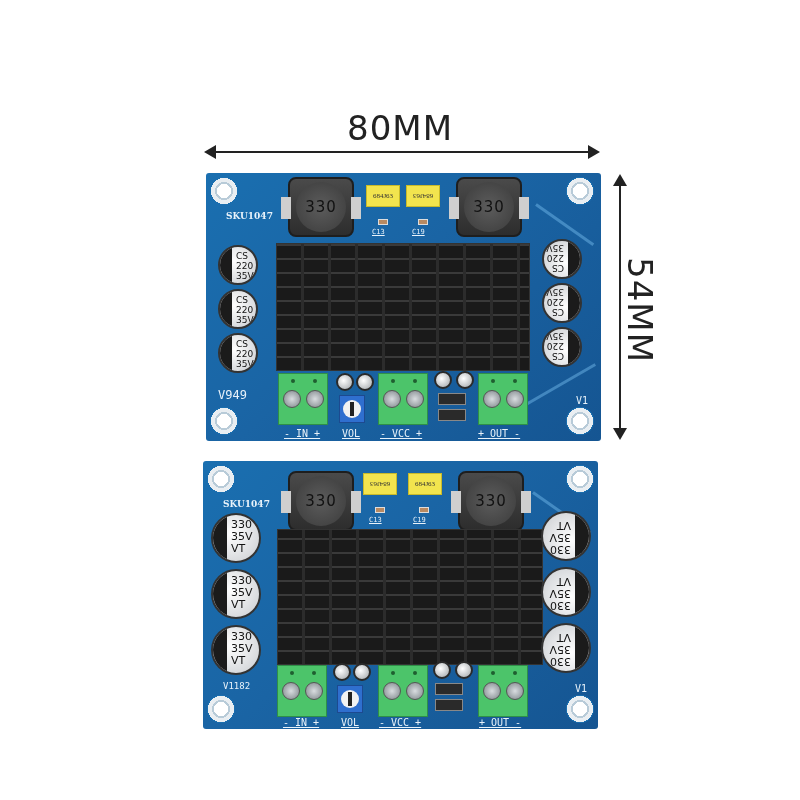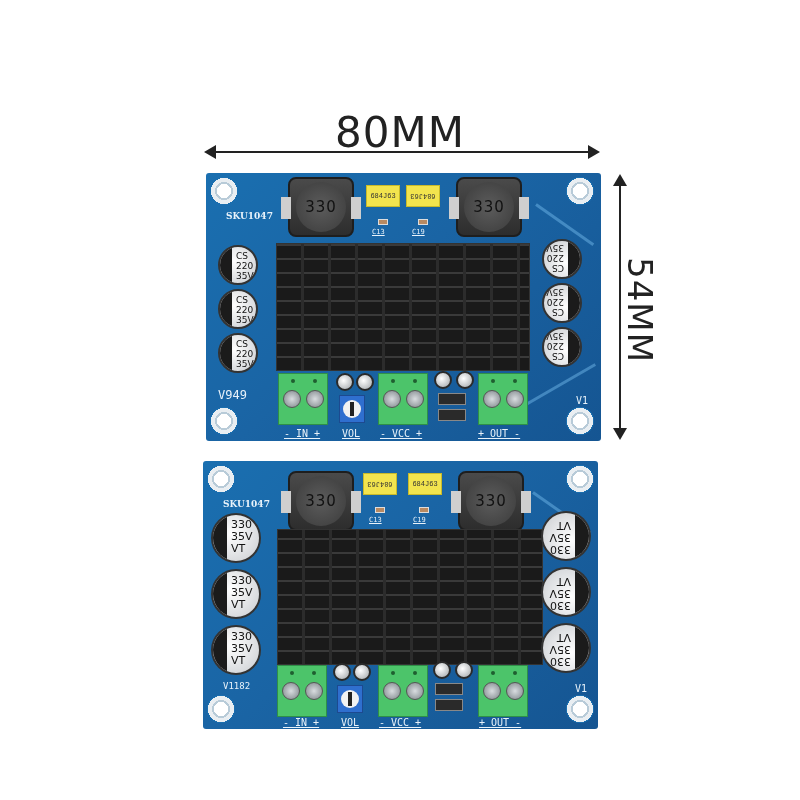--- a/index.html
+++ b/index.html
@@ -1,21 +1,21 @@
 <!DOCTYPE html>
 <html><head>
 <meta charset="utf-8">
 <style>
   * { box-sizing: border-box; margin: 0; padding: 0; }
   html, body { width: 800px; height: 800px; background: #ffffff; overflow: hidden; }
   body { position: relative; font-family: "Liberation Sans", sans-serif; }
 
   
   .dim-label-h { position: absolute; left: 0; width: 800px; top: 108px; text-align: center;
-    font-family: "DejaVu Sans", sans-serif; font-size: 42px; color: #222; letter-spacing: 1px; }
+    font-family: "DejaVu Sans", sans-serif; font-size: 34px; color: #222; letter-spacing: 1px; }
   .dim-arrow-h { position: absolute; left: 206px; top: 151px; width: 392px; height: 2px; background: #222; }
   .dim-arrow-h::before { content: ""; position: absolute; left: -2px; top: -6px; border-right: 12px solid #222;
     border-top: 7px solid transparent; border-bottom: 7px solid transparent; }
   .dim-arrow-h::after { content: ""; position: absolute; right: -2px; top: -6px; border-left: 12px solid #222;
     border-top: 7px solid transparent; border-bottom: 7px solid transparent; }
 
   .dim-arrow-v { position: absolute; left: 619px; top: 176px; width: 2px; height: 262px; background: #222; }
   .dim-arrow-v::before { content: ""; position: absolute; top: -2px; left: -6px; border-bottom: 12px solid #222;
     border-left: 7px solid transparent; border-right: 7px solid transparent; }
   .dim-arrow-v::after { content: ""; position: absolute; bottom: -2px; left: -6px; border-top: 12px solid #222;
@@ -40,21 +40,21 @@
 
   .inductor { position: absolute; width: 66px; height: 60px; border-radius: 8px;
     background: linear-gradient(#4a4a4a, #2d2d2d); border: 2px solid #1e1e1e; }
   .inductor::before, .inductor::after { content: ""; position: absolute; top: 18px; width: 10px; height: 22px; background: #cfcfcf; }
   .inductor::before { left: -9px; } .inductor::after { right: -9px; }
   .inductor-face { position: absolute; left: 6px; top: 3px; width: 50px; height: 50px; border-radius: 50%;
     background: radial-gradient(circle, #5c5c5c, #3b3b3b); display: flex; align-items: center; justify-content: center;
     font-family: "DejaVu Sans", sans-serif; font-size: 15px; color: #111; letter-spacing: 1px; }
 
   .film-cap { position: absolute; width: 34px; height: 22px; background: #f2e44e; border: 1px solid #c9ba2a;
-    font-family: Liberation Mono, monospace; font-size: 7px; color: #333; display: flex; align-items: center; justify-content: center; }
+    font-family: Liberation Serif, serif; font-size: 7px; color: #333; display: flex; align-items: center; justify-content: center; }
   .smd-cap { position: absolute; width: 10px; height: 6px; background: #b88a62; border: 1px solid #ddd; }
 
   .heatsink { position: absolute; background: #161616; border: 1px solid #333;
     background-image:
       repeating-linear-gradient(90deg, transparent 0 24px, #2c2c2c 24px 27px),
       repeating-linear-gradient(0deg, #1a1a1a 0 12px, #3a3a3a 12px 14px); }
 
   .ecap { position: absolute; width: 40px; height: 40px; border-radius: 50%;
     background: radial-gradient(circle at 40% 40%, #ffffff, #c9ccd0); border: 2px solid #333; overflow: hidden; }
   .ecap .stripe { position: absolute; top: 0; width: 12px; height: 100%; background: #1b1b1b; }

